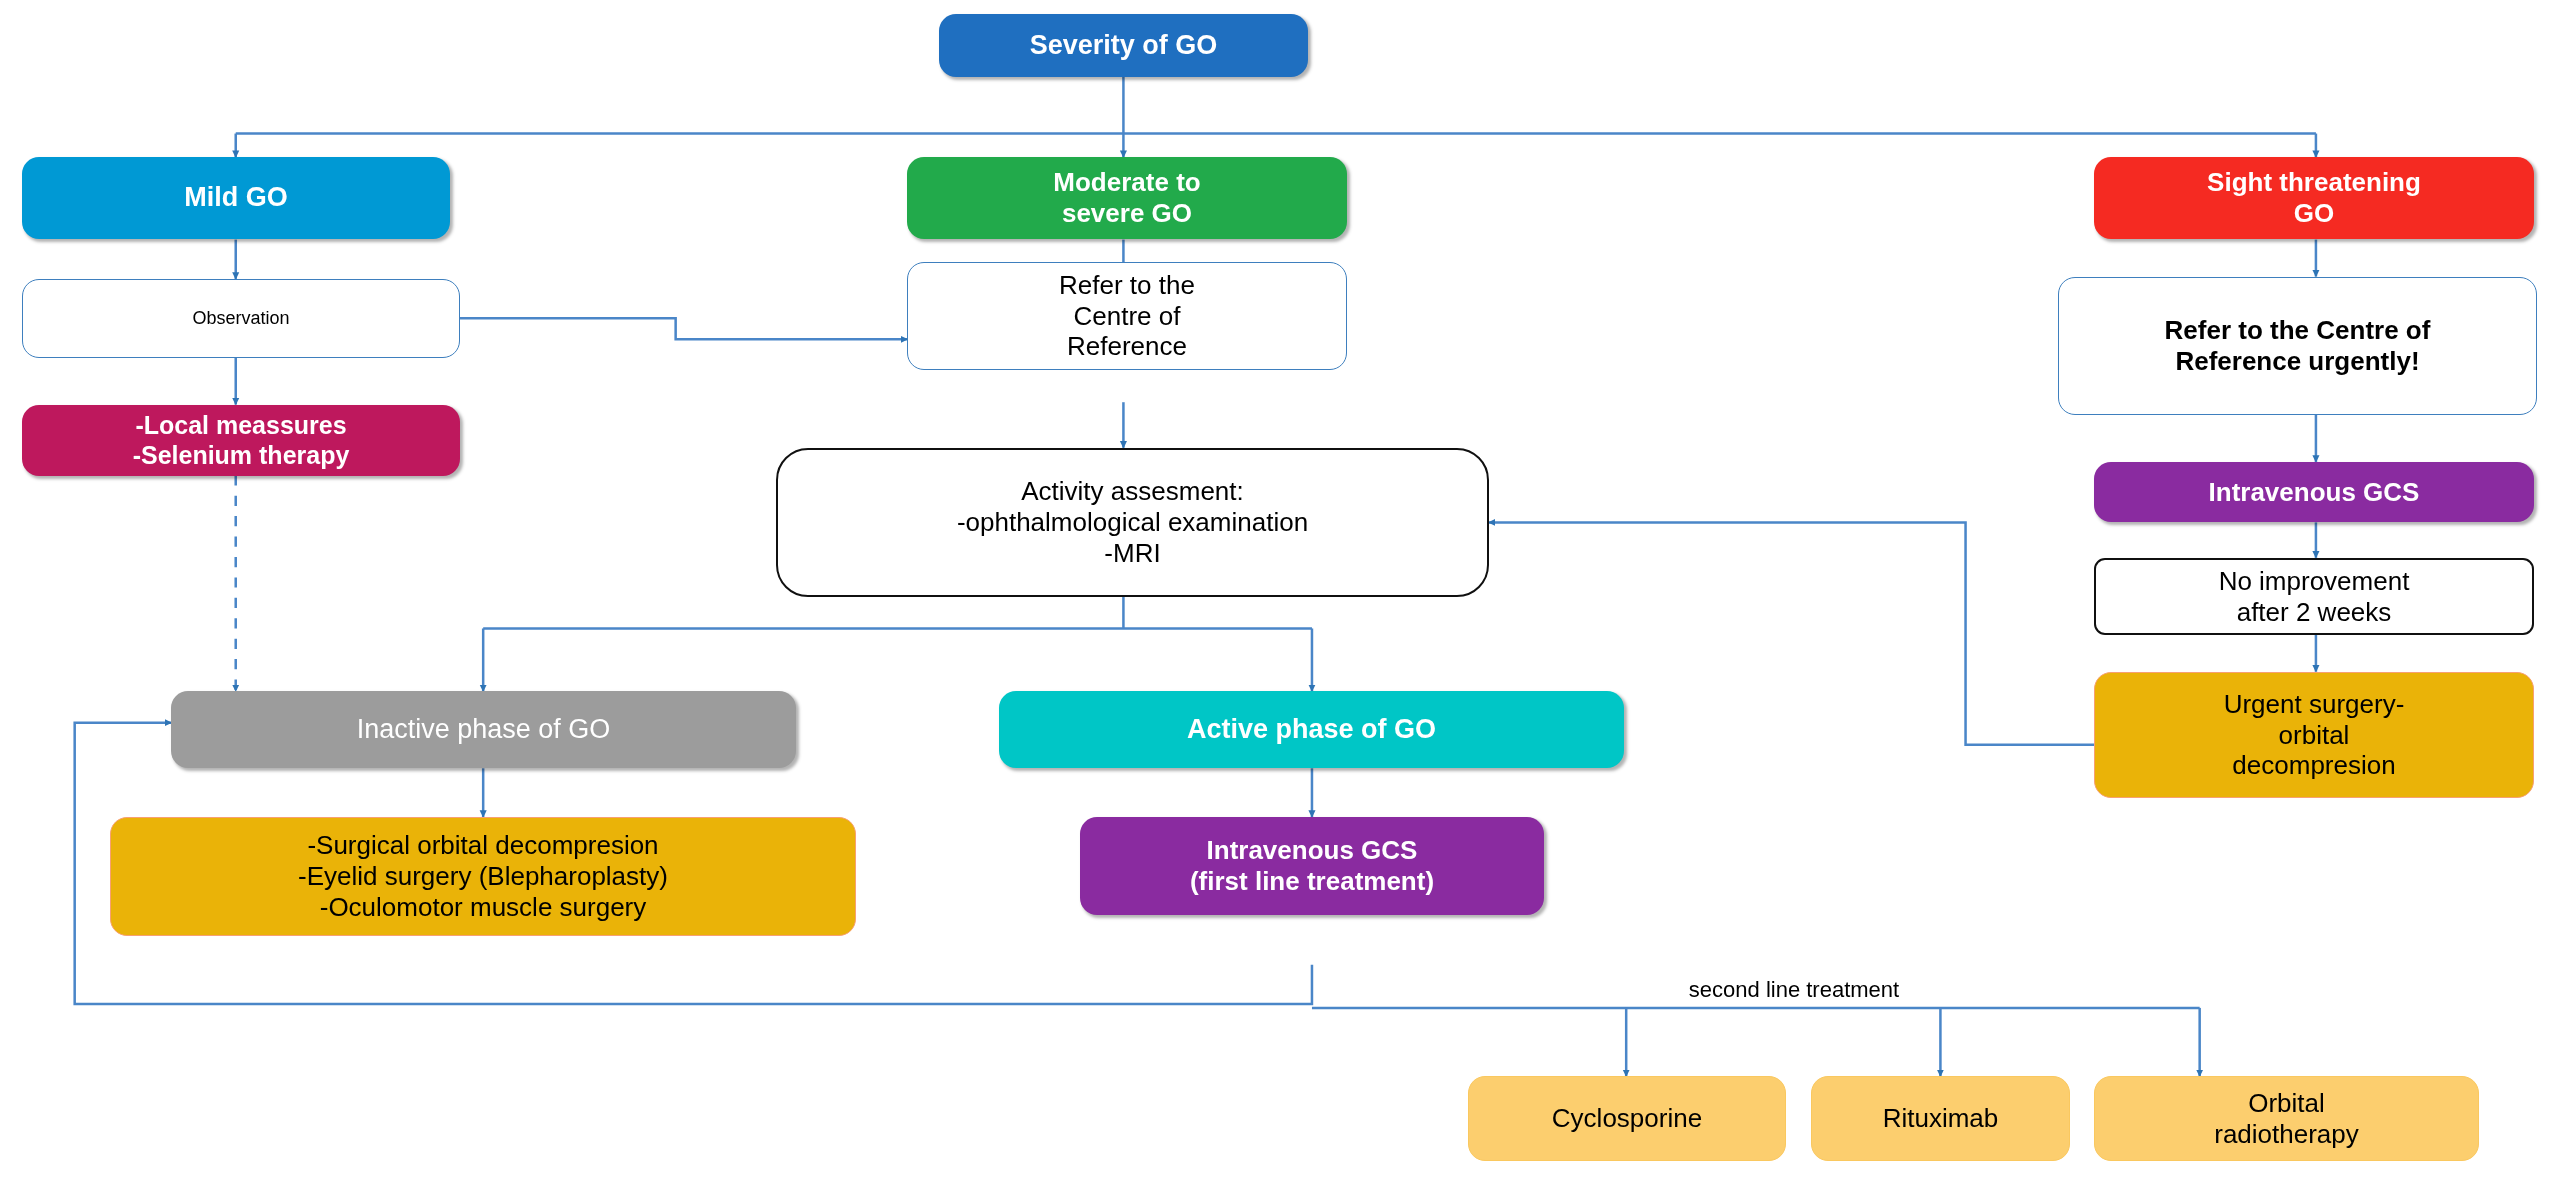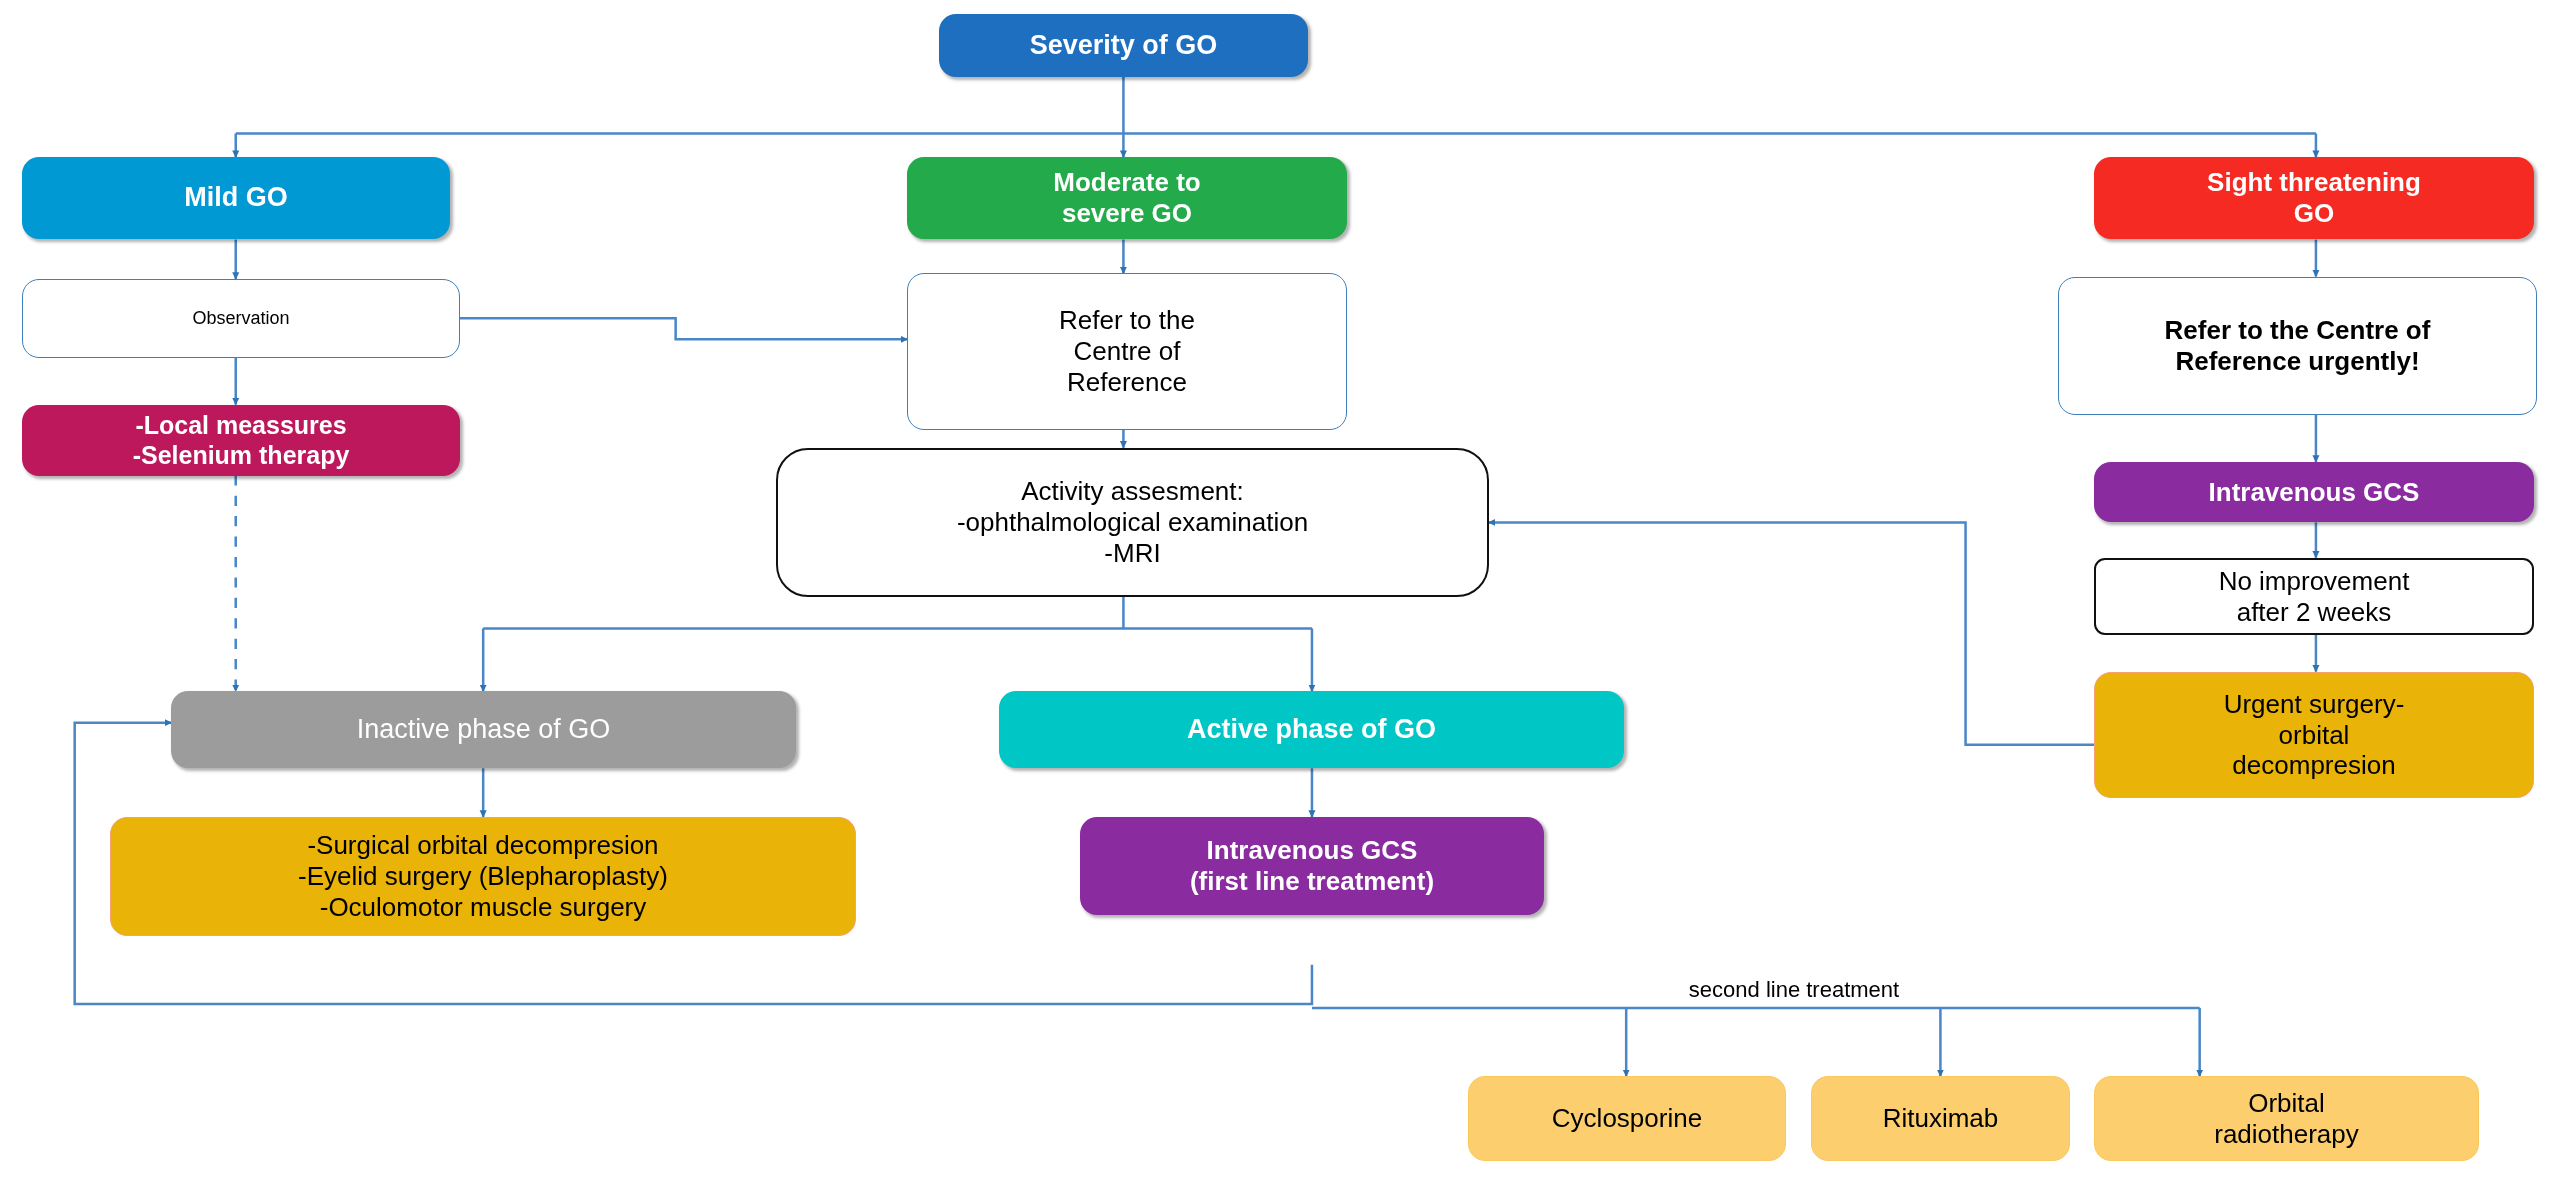--- a/index.html
+++ b/index.html
@@ -97,21 +97,21 @@
 
   <div class="node plain" style="left:22px;top:279px;width:438px;height:79px;font-size:18px;">
     <span>Observation</span>
   </div>
 
   <div class="node filled shadowed" style="left:22px;top:405px;width:438px;height:71px;background:#be185d;font-size:25px;">
     <span>-Local meassures
 -Selenium therapy</span>
   </div>
 
-  <div class="node plain" style="left:907px;top:273px;width:440px;height:157px;font-size:26px;">
+  <div class="node plain" style="left:907px;top:262px;width:440px;height:108px;font-size:26px;">
     <span>Refer to the
 Centre of
 Reference</span>
   </div>
 
   <div class="node plain-dark" style="left:776px;top:448px;width:713px;height:149px;font-size:26px;border-radius:32px;">
     <span>Activity assesment:
 -ophthalmological examination
 -MRI</span>
   </div>

